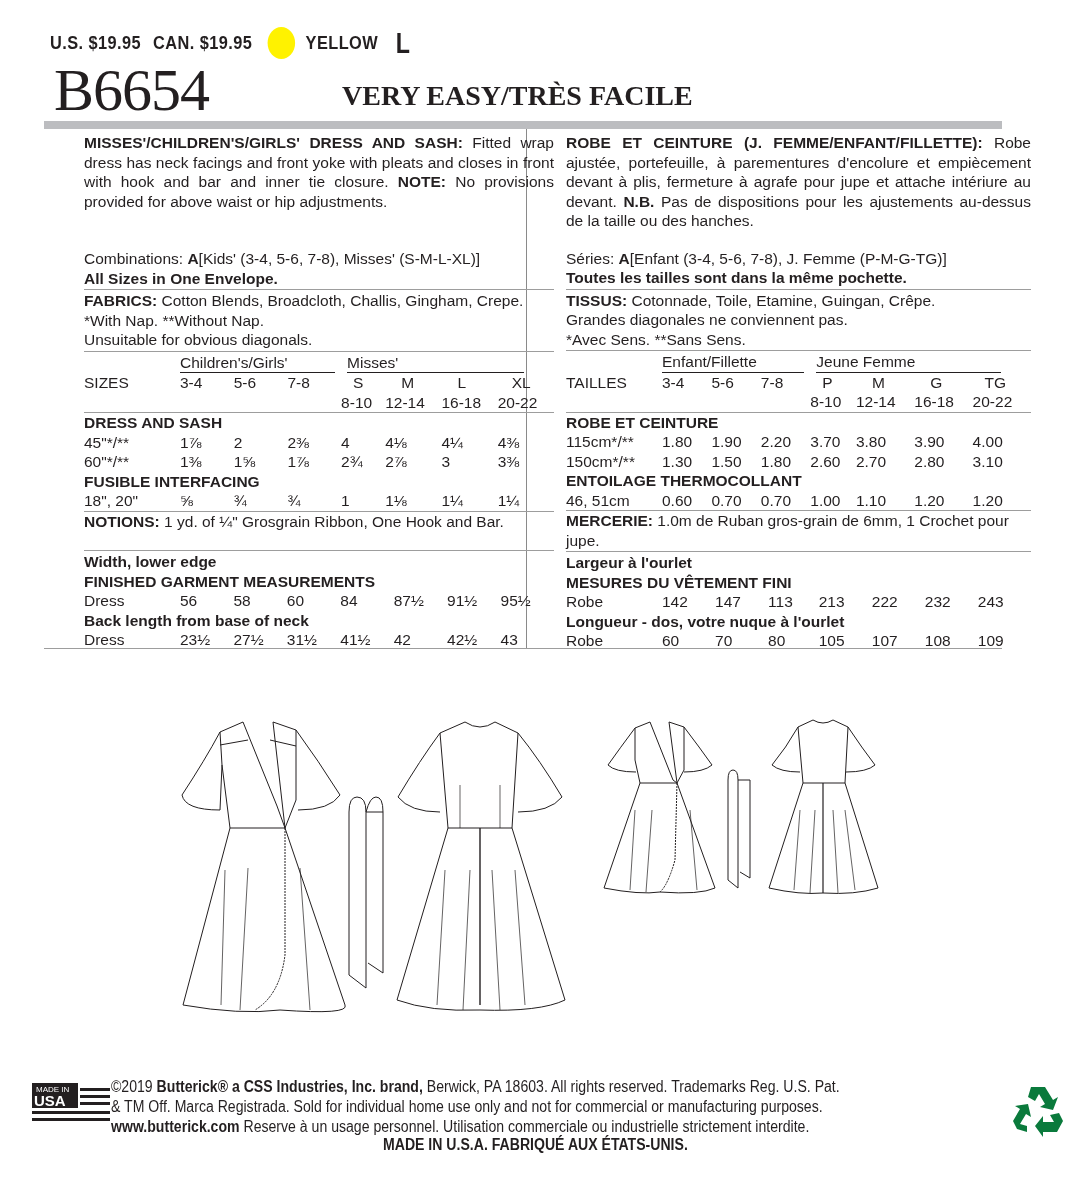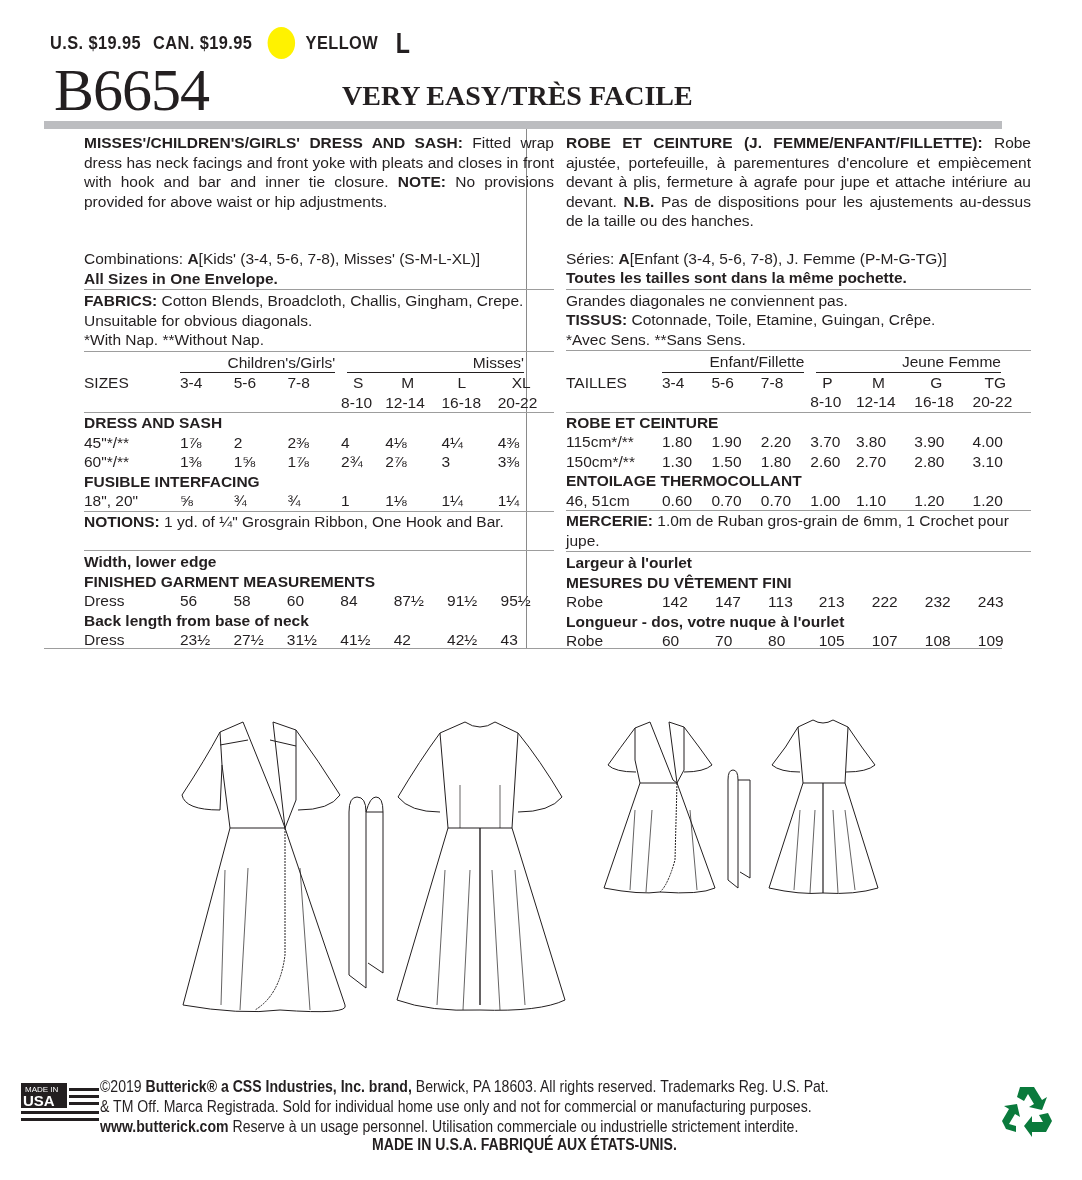--- a/index.html
+++ b/index.html
@@ -22,28 +22,28 @@
   .vdivider { position: absolute; left: 526px; top: 129px; width: 1px; height: 520px; background: #8a8a8a; }
 
   .justify { text-align: justify; text-align-last: left; }
   .b { font-weight: bold; }
   .hr { height: 0; border-top: 1.5px solid #9d9d9d; margin: 1px 0; }
   .gap { height: 38px; }
 
   table.sz { border-collapse: collapse; width: 100%; font-size: 15.5px; }
   table.sz td { padding: 0; height: 19.5px; line-height: 19.5px; white-space: nowrap; }
   table.sz td.lbl { width: 96px; }
-  .grp { text-align: right; position: relative; }
+  .grp { text-align: left; position: relative; }
   .grp-line { border-bottom: 1.2px solid #231f20; display: block; margin: 0 6px 0 0; }
   .full-hr td { border-bottom: 1.5px solid #9d9d9d; }
   .bottom-hr { position: absolute; left: 44px; top: 648px; width: 958px; height: 0; border-top: 1.5px solid #9d9d9d; }
 
   .illustrations { position: absolute; left: 180px; top: 680px; width: 720px; height: 360px; }
 
-  .footer { position: absolute; left: 20px; top: 1077px; width: 1040px; height: 90px; }
+  .footer { position: absolute; left: 31px; top: 1077px; width: 1040px; height: 90px; }
   .usa-logo { position: absolute; left: 0; top: 4px; width: 80px; height: 42px; }
   .foot-text { position: absolute; left: 80px; top: 0; width: 920px; font-size: 16px; line-height: 20px; letter-spacing: 0; transform: scaleX(0.88); transform-origin: left top; width: 1040px; }
   .foot-text .b { font-weight: bold; }
   .foot-center { position: absolute; left: 352px; top: 59px; font-size: 16px; font-weight: bold; transform: scaleX(0.88); transform-origin: left top; }
   .recycle { position: absolute; left: 980px; top: 6px; width: 54px; height: 54px; }
 </style>
 </head>
 <body>
 
 <div class="price-line">
@@ -60,22 +60,22 @@
 
 <div class="col left">
   <div class="justify">
     <span class="b">MISSES'/CHILDREN'S/GIRLS' DRESS AND SASH:</span><span> Fitted wrap dress has neck facings and front yoke with pleats and closes in front with hook and bar and inner tie closure. </span><span class="b">NOTE:</span><span> No provisions provided for above waist or hip adjustments.</span>
   </div>
   <div class="gap"></div>
   <div><span>Combinations: </span><span class="b">A</span><span>[Kids' (3-4, 5-6, 7-8), Misses' (S-M-L-XL)]</span></div>
   <div class="b">All Sizes in One Envelope.</div>
   <div class="hr"></div>
   <div><span class="b">FABRICS:</span><span> Cotton Blends, Broadcloth, Challis, Gingham, Crepe.</span></div>
+  <div>*With Nap. **Without Nap.</div>
   <div>Unsuitable for obvious diagonals.</div>
-  <div>*With Nap. **Without Nap.</div>
   <div class="hr"></div>
   <table class="sz">
     <tbody>
         <tr>
       <td class="lbl"></td>
       <td colspan="3" class="grp">
             <span class="grp-line">Children's/Girls'</span>
           </td>
       <td colspan="4" class="grp">
             <span class="grp-line" style="margin-left:6px;margin-right:30px">Misses'</span>
@@ -178,22 +178,22 @@
 </div>
 
 <div class="col right">
   <div class="justify">
     <span class="b">ROBE ET CEINTURE (J. FEMME/ENFANT/FILLETTE):</span><span> Robe ajustée, portefeuille, à parementures d'encolure et empiècement devant à plis, fermeture à agrafe pour jupe et attache intériure au devant. </span><span class="b">N.B.</span><span> Pas de dispositions pour les ajustements au-dessus de la taille ou des hanches.</span>
   </div>
   <div style="height:18px"></div>
   <div><span>Séries: </span><span class="b">A</span><span>[Enfant (3-4, 5-6, 7-8), J. Femme (P-M-G-TG)]</span></div>
   <div class="b">Toutes les tailles sont dans la même pochette.</div>
   <div class="hr"></div>
+  <div><span class="b">TISSUS:</span><span> Cotonnade, Toile, Etamine, Guingan, Crêpe.</span></div>
   <div>Grandes diagonales ne conviennent pas.</div>
-  <div><span class="b">TISSUS:</span><span> Cotonnade, Toile, Etamine, Guingan, Crêpe.</span></div>
   <div>*Avec Sens. **Sans Sens.</div>
   <div class="hr"></div>
   <table class="sz">
     <tbody>
         <tr>
       <td class="lbl"></td>
       <td colspan="3" class="grp">
             <span class="grp-line">Enfant/Fillette</span>
           </td>
       <td colspan="4" class="grp">

